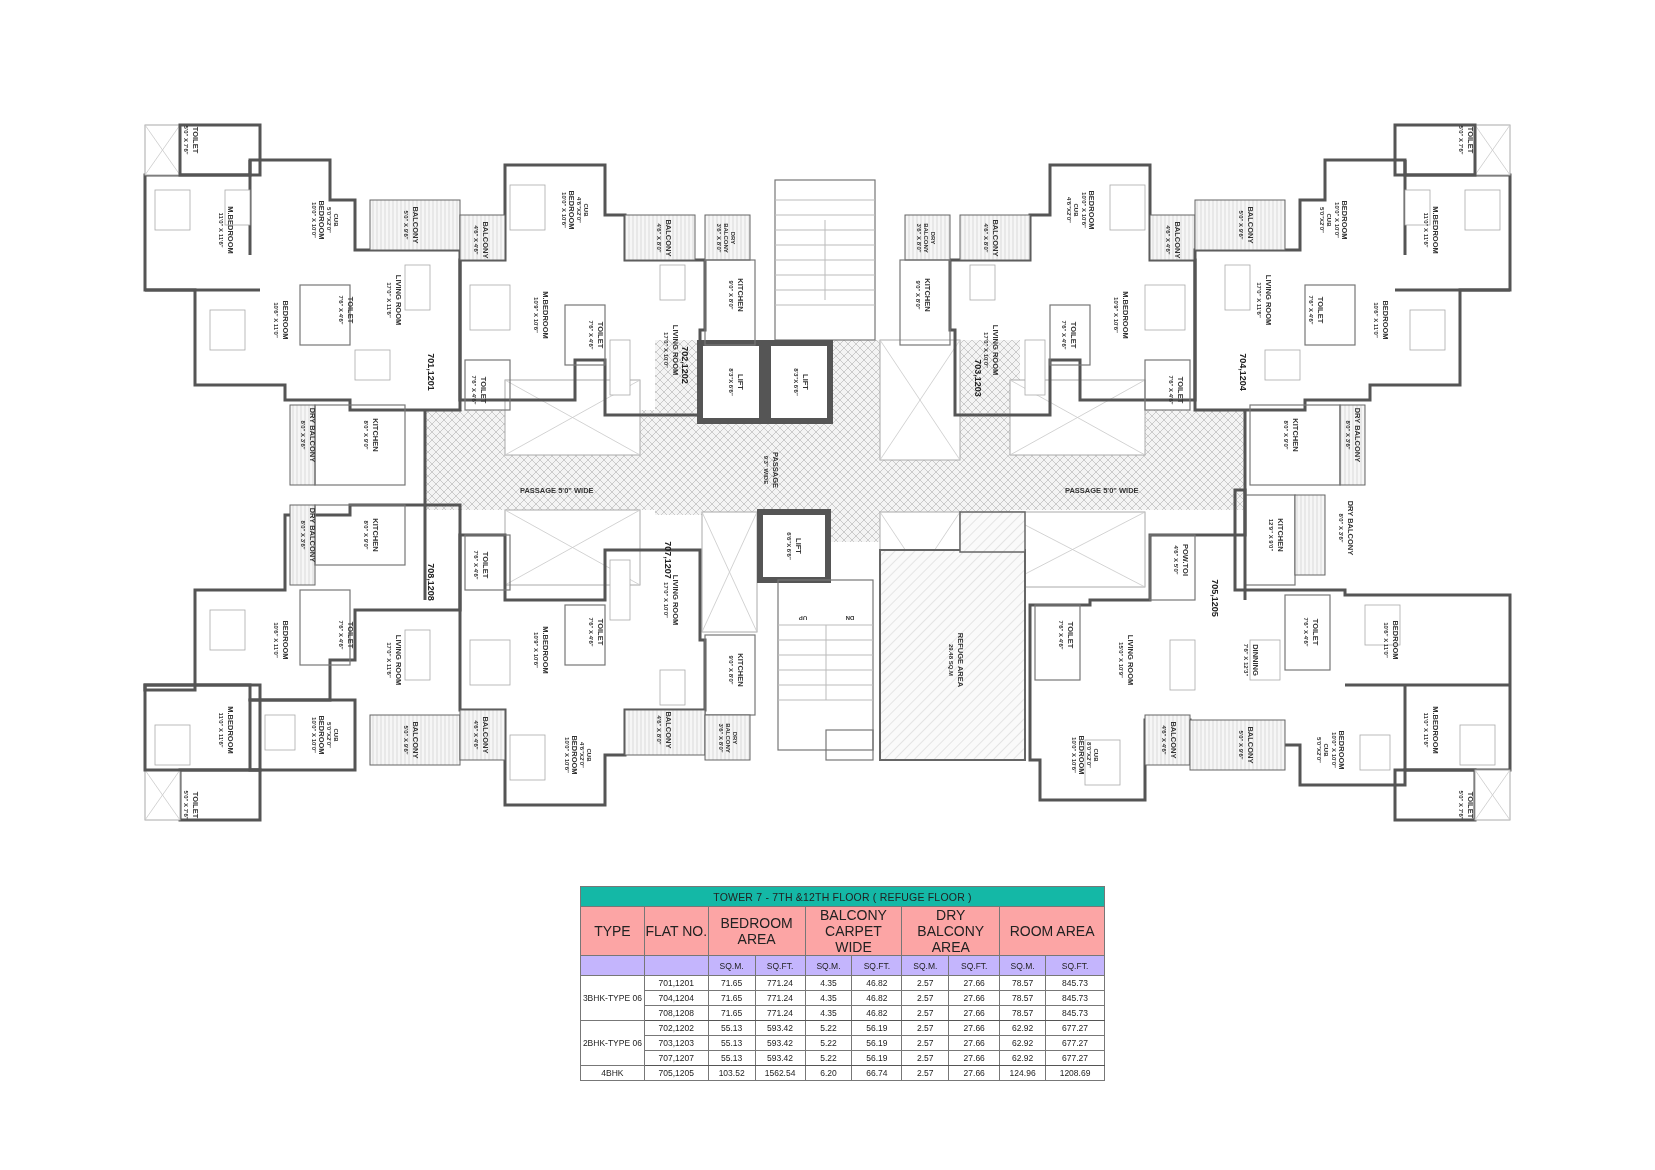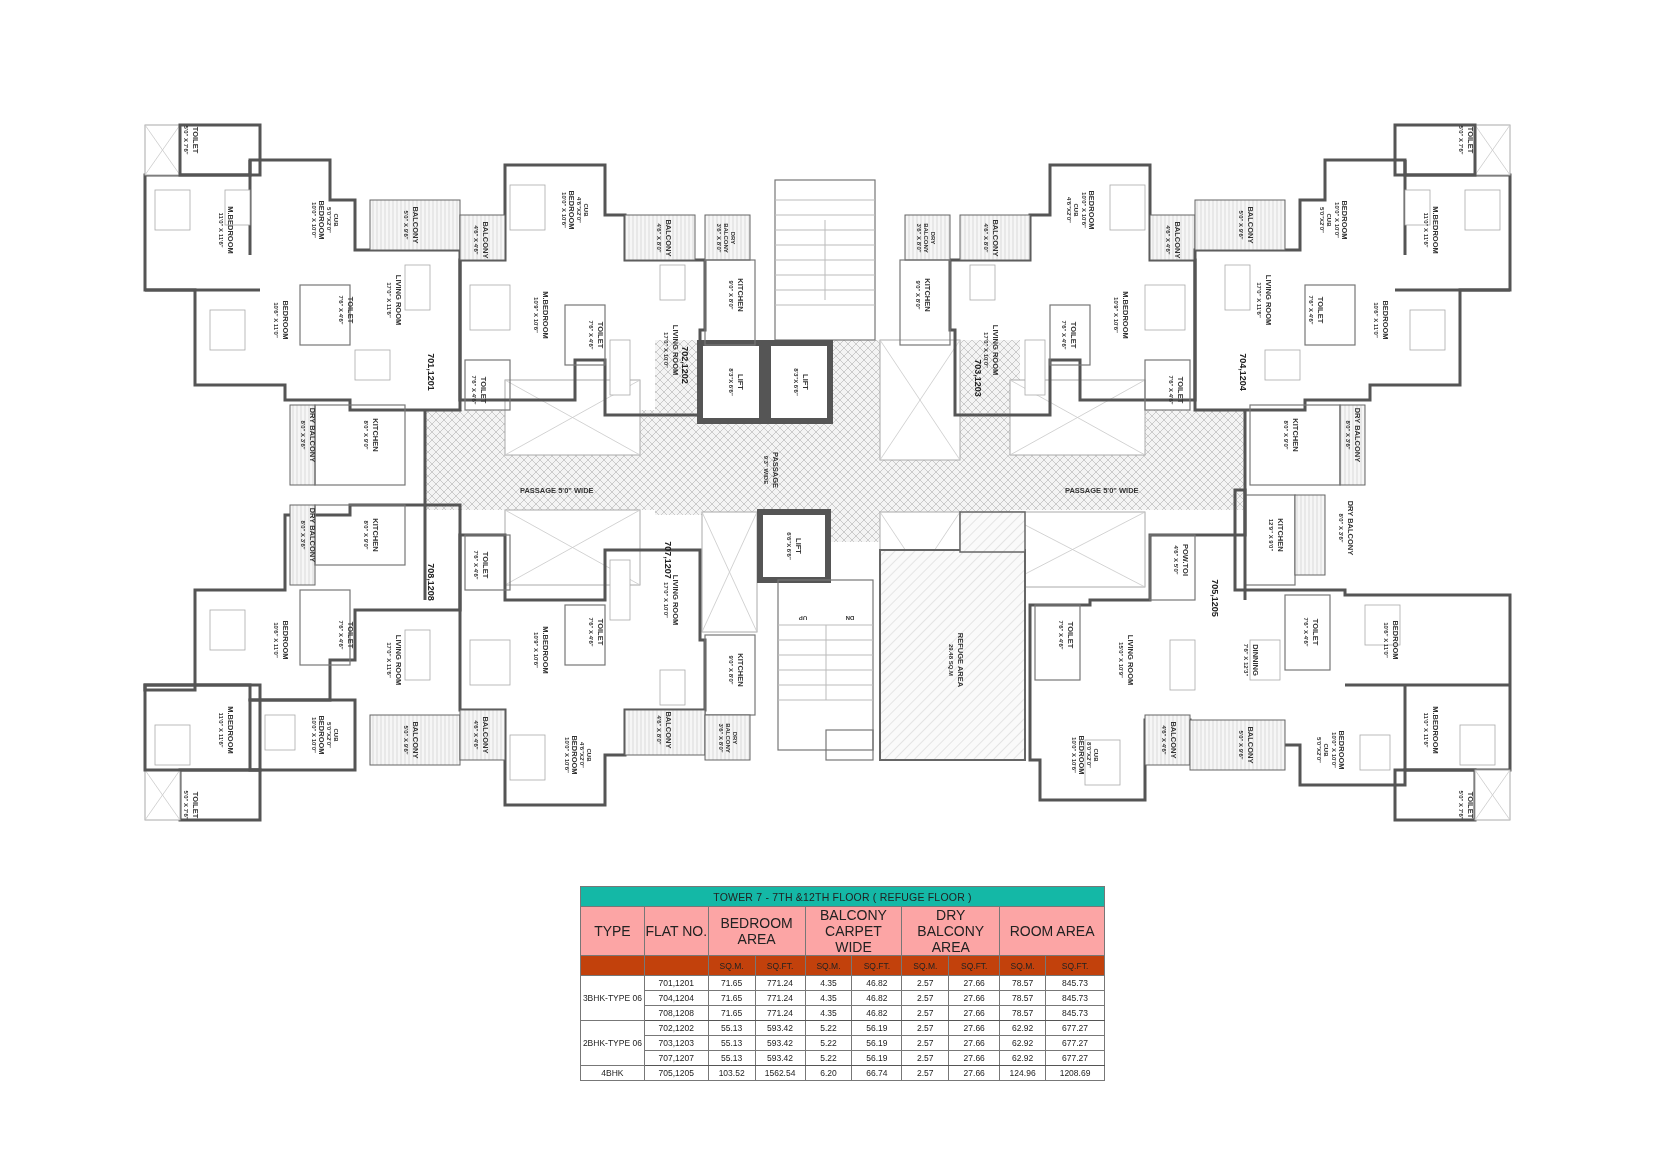--- a/index.html
+++ b/index.html
@@ -14,21 +14,21 @@
   .core{fill:#ffffff;stroke:#555;stroke-width:6;}
   .open{fill:#fff;stroke:#aaa;stroke-width:1;}
   .x{stroke:#c8c8c8;stroke-width:0.8;}
   .bal{fill:url(#balHatch);stroke:#666;stroke-width:1;}
   .furn{fill:#fff;stroke:#aaa;stroke-width:0.8;}
   
   #area-table{position:absolute;left:580px;top:886px;width:525px;border-collapse:collapse;font-size:8.5px;}
   #area-table td,#area-table th{border:1px solid #777;text-align:center;padding:0;height:14px;font-weight:normal;color:#222;}
   #area-table .title{background:#14b8a6;font-size:10.5px;height:19px;letter-spacing:0.2px;}
   #area-table .hdr th{background:#fca5a5;height:32px;font-size:14px;}
-  #area-table .sub td{background:#c2410c;height:19px;margin-top:32px;}
+  #area-table .sub td{background:#c4b5fd;height:19px;margin-top:32px;}
   #area-table tr.grp-end td{border-bottom:1.5px solid #555;}
 </style>
 </head>
 <body>
 
 <svg id="plan" viewBox="0 0 1655 860" xmlns="http://www.w3.org/2000/svg">
   <defs>
     <pattern id="passHatch" width="8" height="8" patternUnits="userSpaceOnUse">
       <rect width="8" height="8" fill="#f4f4f4"></rect>
       <path d="M0,0 L8,8 M8,0 L0,8" stroke="#b9b9b9" stroke-width="0.7"></path>

